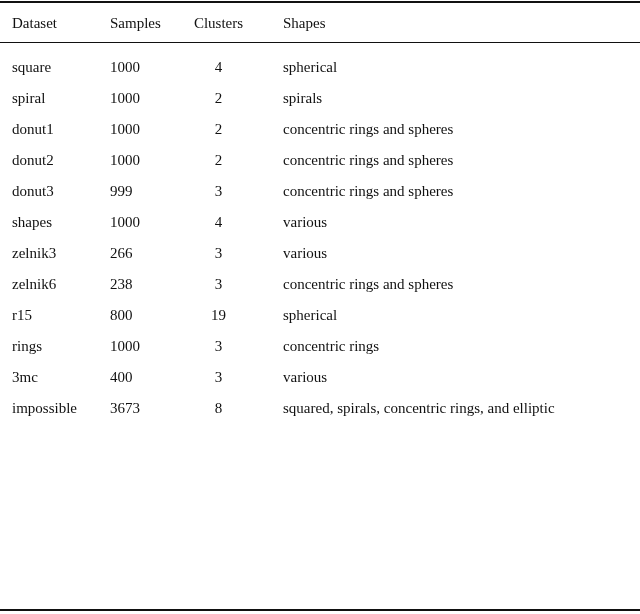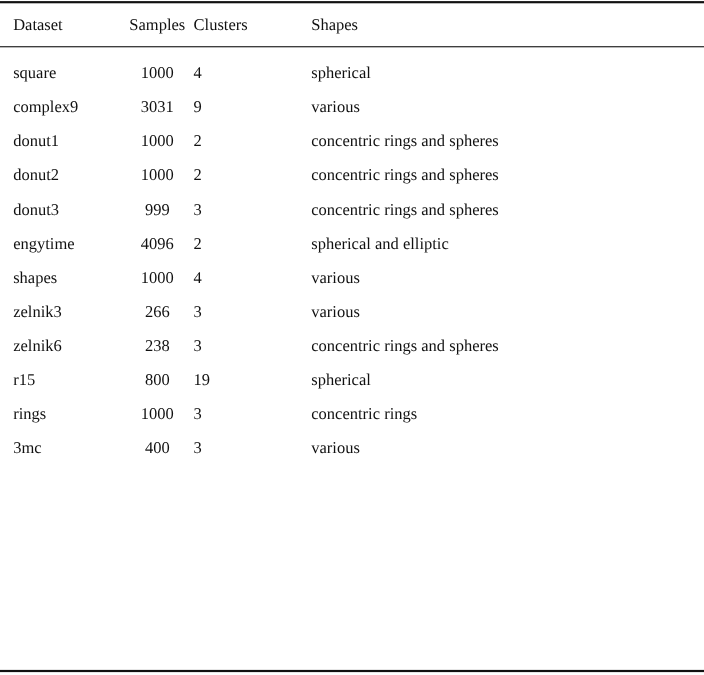--- a/index.html
+++ b/index.html
@@ -9,22 +9,22 @@
   .rule.top { top: 1px; height: 2px; }
   .rule.mid { top: 42px; height: 1px; }
   .rule.bot { top: 609px; height: 2px; }
   table { position: absolute; left: 0; top: 4px; width: 640px; border-collapse: collapse; font-size: 15px; font-family: "Liberation Serif", "DejaVu Serif", serif; }
   th, td { padding: 0; white-space: nowrap; font-weight: normal; }
   thead tr { height: 39px; }
   tbody tr { height: 31px; }
   tbody tr:first-child { height: 40px; vertical-align: bottom; margin-left: 48px; }
   tbody tr:first-child td { padding-bottom: 7px; }
   .c0 { padding-left: 12px; width: 98px; text-align: left; }
-  .c1 { width: 66px; text-align: center; }
-  .c2 { width: 85px; text-align: left; }
+  .c1 { width: 66px; text-align: left; }
+  .c2 { width: 85px; text-align: center; }
   .c3 { padding-left: 22px; text-align: left; }
 </style>
 </head>
 <body>
 
 <div class="wrap">
   <div class="rule top"></div>
   <div class="rule mid"></div>
   <div class="rule bot"></div>
 
@@ -38,48 +38,42 @@
       </tr>
     </thead>
     <tbody id="tbody">
         <tr>
           <td class="c0">square</td>
           <td class="c1">1000</td>
           <td class="c2">4</td>
           <td class="c3">spherical</td>
         </tr>
         <tr>
-          <td class="c0">complex9</td>
-          <td class="c1">3031</td>
-          <td class="c2">9</td>
-          <td class="c3">various</td>
+          <td class="c0">spiral</td>
+          <td class="c1">1000</td>
+          <td class="c2">2</td>
+          <td class="c3">spirals</td>
         </tr>
         <tr>
           <td class="c0">donut1</td>
           <td class="c1">1000</td>
           <td class="c2">2</td>
           <td class="c3">concentric rings and spheres</td>
         </tr>
         <tr>
           <td class="c0">donut2</td>
           <td class="c1">1000</td>
           <td class="c2">2</td>
           <td class="c3">concentric rings and spheres</td>
         </tr>
         <tr>
           <td class="c0">donut3</td>
           <td class="c1">999</td>
           <td class="c2">3</td>
           <td class="c3">concentric rings and spheres</td>
-        </tr>
-        <tr>
-          <td class="c0">engytime</td>
-          <td class="c1">4096</td>
-          <td class="c2">2</td>
-          <td class="c3">spherical and elliptic</td>
         </tr>
         <tr>
           <td class="c0">shapes</td>
           <td class="c1">1000</td>
           <td class="c2">4</td>
           <td class="c3">various</td>
         </tr>
         <tr>
           <td class="c0">zelnik3</td>
           <td class="c1">266</td>
@@ -103,15 +97,21 @@
           <td class="c1">1000</td>
           <td class="c2">3</td>
           <td class="c3">concentric rings</td>
         </tr>
         <tr>
           <td class="c0">3mc</td>
           <td class="c1">400</td>
           <td class="c2">3</td>
           <td class="c3">various</td>
         </tr>
+        <tr>
+          <td class="c0">impossible</td>
+          <td class="c1">3673</td>
+          <td class="c2">8</td>
+          <td class="c3">squared, spirals, concentric rings, and elliptic</td>
+        </tr>
       </tbody>
   </table>
 </div>
 
 </body></html>

